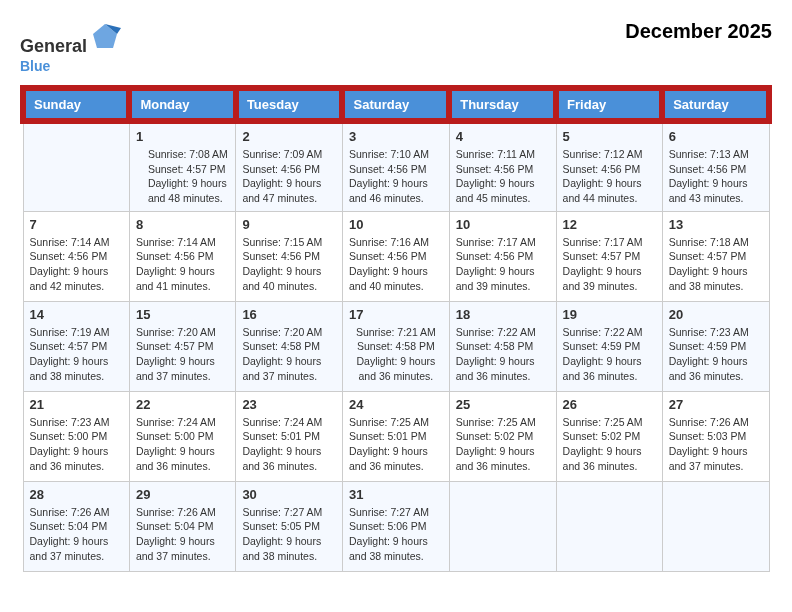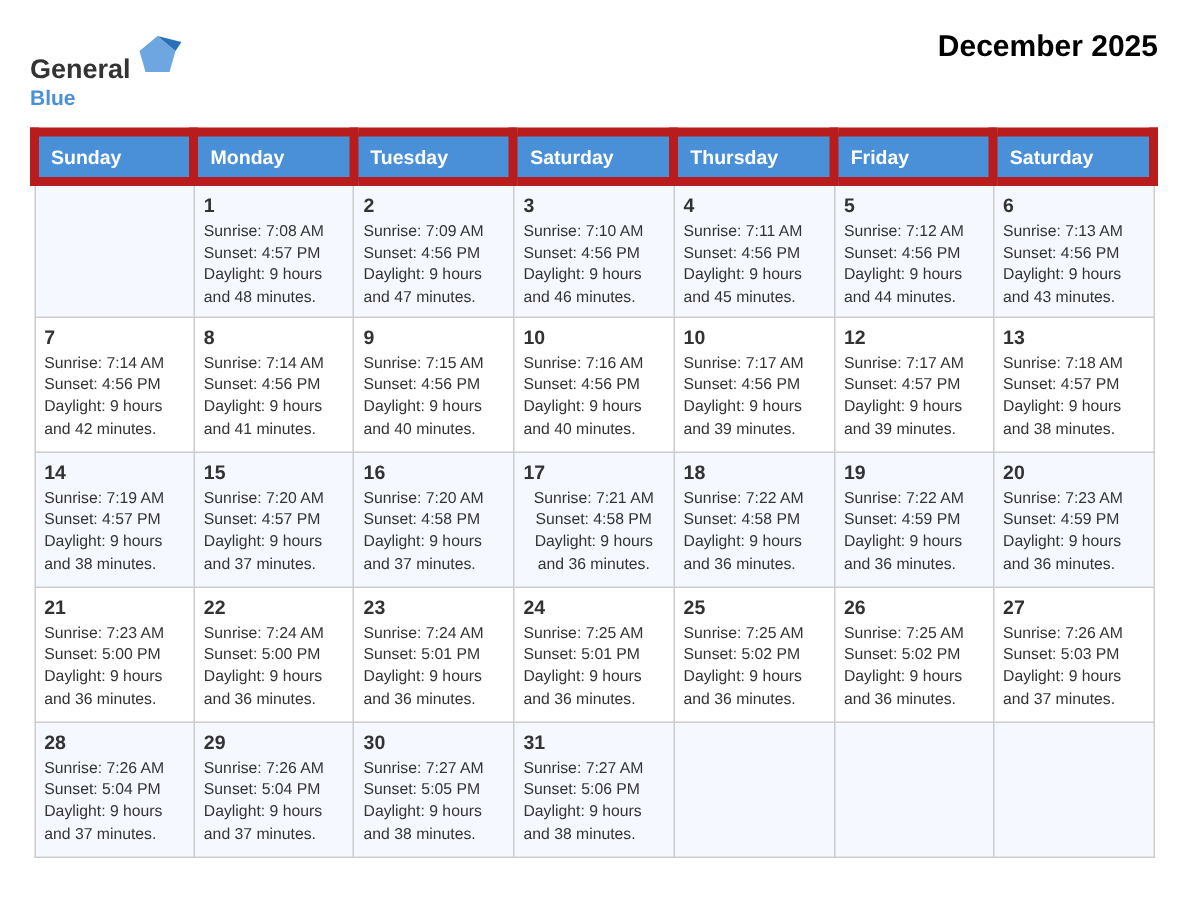--- a/index.html
+++ b/index.html
@@ -120,21 +120,21 @@
         <th>Thursday</th>
         <th>Friday</th>
         <th>Saturday</th>
       </tr>
   </thead>
   <tbody id="calendar-body">
   <tr class="week-row">
         <td class="empty"></td>
         <td>
           <div class="day-number">1</div>
-          <div class="day-info" style="white-space: pre-line;">Sunrise: 7:08 AM
+          <div class="day-info" style="white-space: pre-line; margin-left: 12px;">Sunrise: 7:08 AM
 Sunset: 4:57 PM
 Daylight: 9 hours
 and 48 minutes.</div>
         </td>
         <td>
           <div class="day-number">2</div>
           <div class="day-info" style="white-space: pre-line;">Sunrise: 7:09 AM
 Sunset: 4:56 PM
 Daylight: 9 hours
 and 47 minutes.</div>

